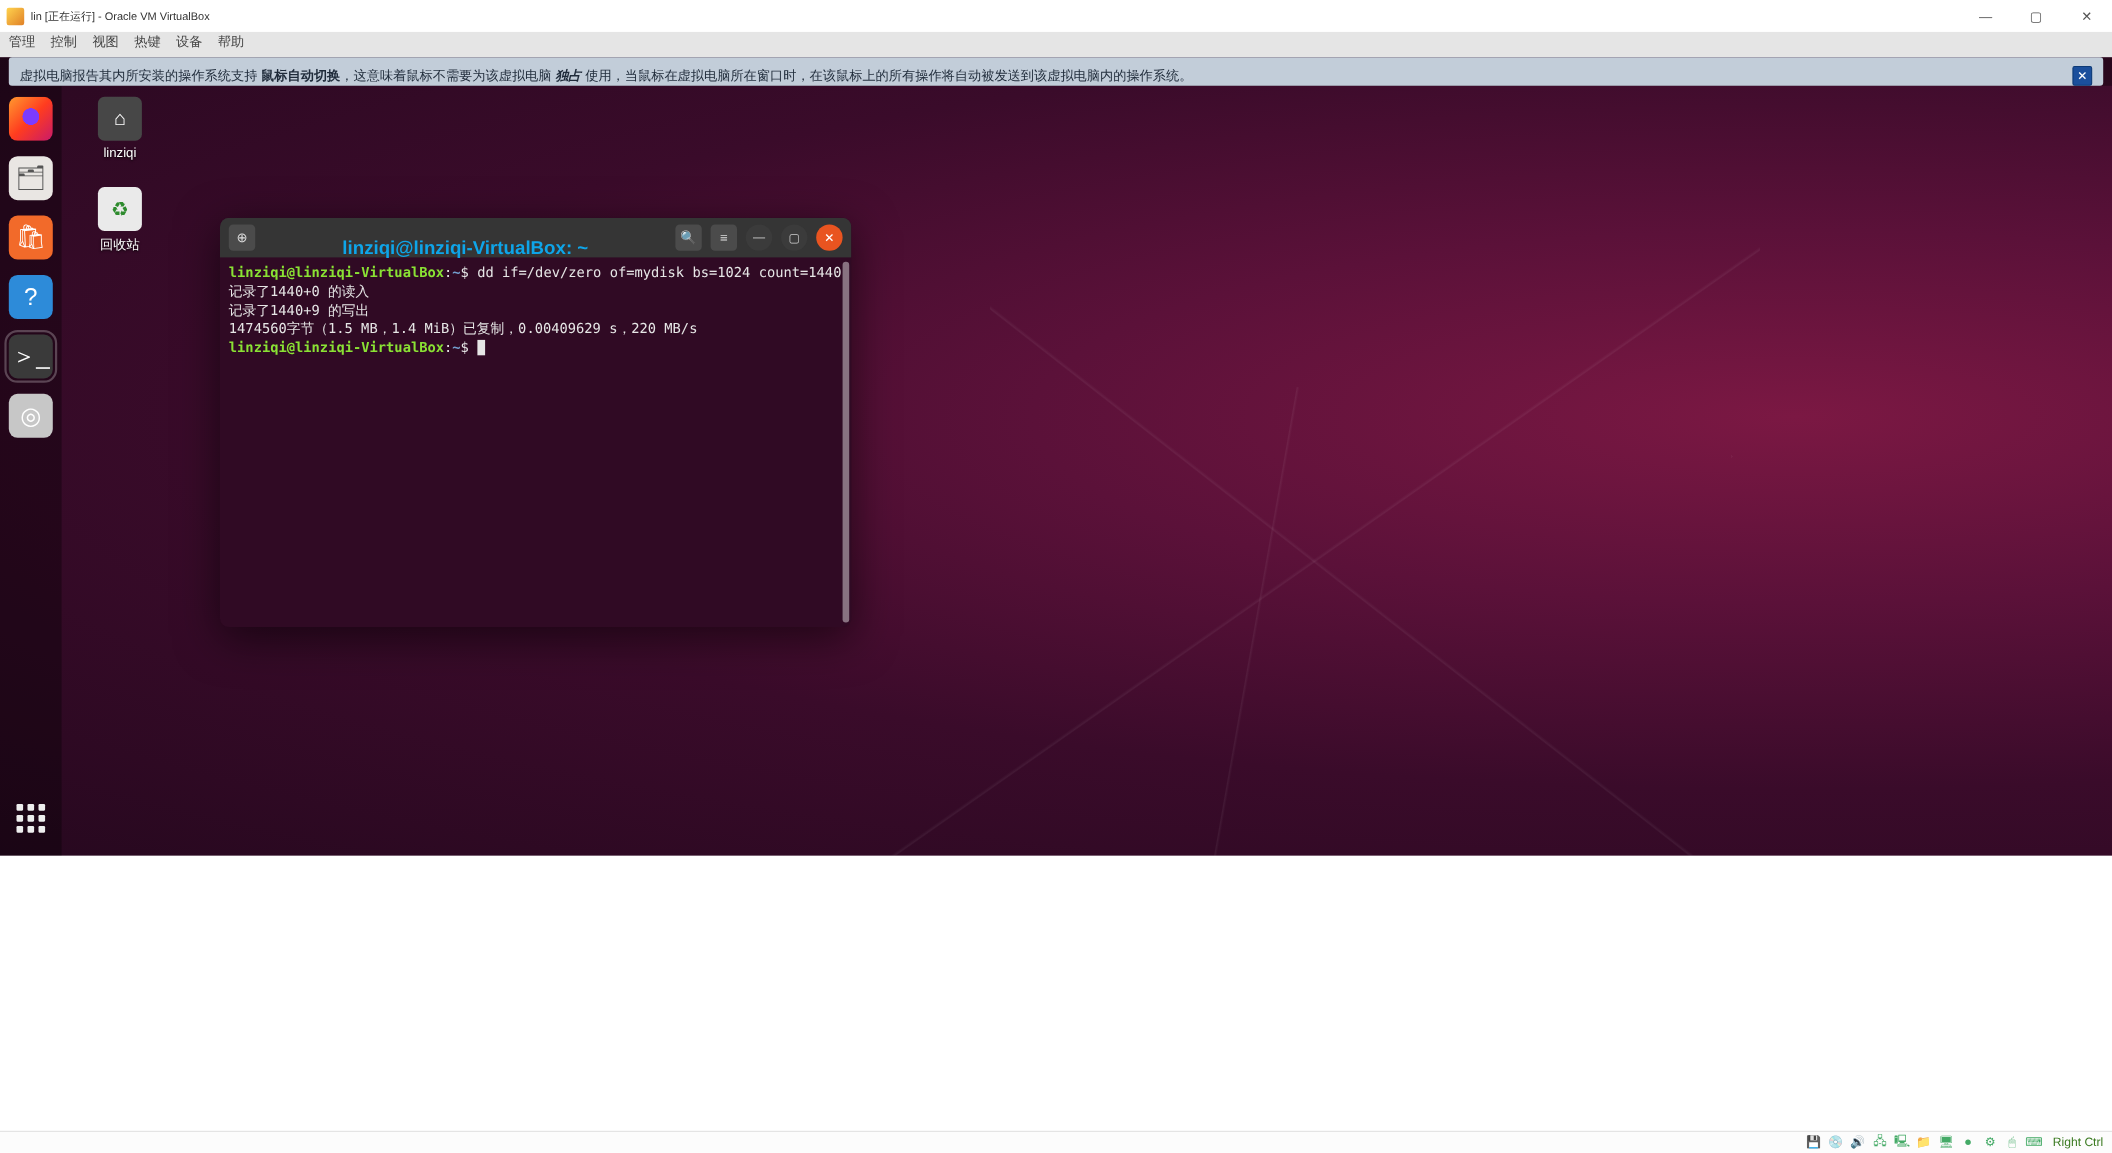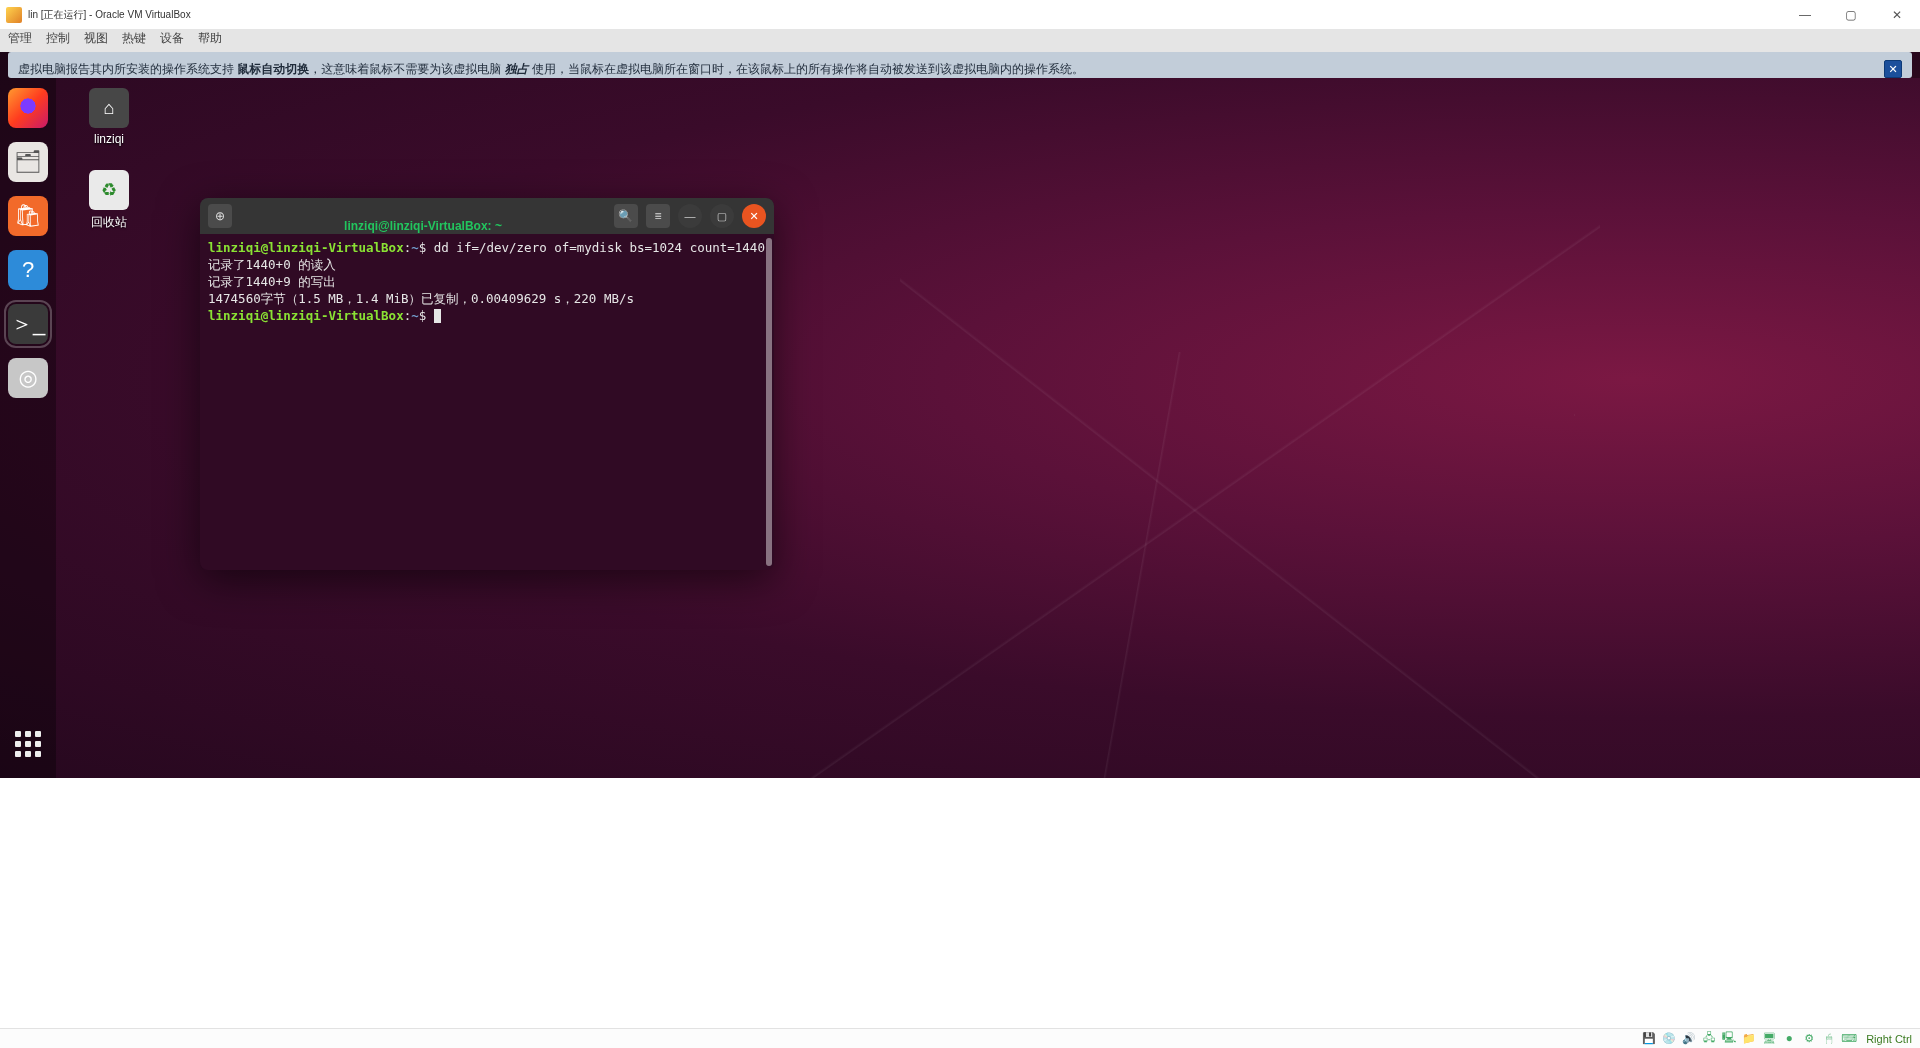--- a/index.html
+++ b/index.html
@@ -164,21 +164,21 @@
     height:36px;
     background:#353535;
     display:flex;align-items:center;
     padding:0 8px;
     gap:8px;
   }
   .term-head .sqbtn {
     width:24px;height:24px;border-radius:4px;background:#4b4b4b;
     display:flex;align-items:center;justify-content:center;color:#ddd;font-size:12px;
   }
-  .term-title { flex:1; text-align:center; color:#22c55e; font-size:12px; font-weight:600;margin-top:20px;}
+  .term-title { flex:1; text-align:center; color:#0ea5e9; font-size:17px; font-weight:600;margin-top:20px;}
   .term-head .wbtn {
     width:24px;height:24px;border-radius:50%;
     display:flex;align-items:center;justify-content:center;color:#ccc;font-size:11px;
   }
   .term-head .wbtn.min{background:#3b3b3b;}
   .term-head .wbtn.max{background:#3b3b3b;}
   .term-head .wbtn.close{background:#e95420;color:#fff;}
   .term-body {
     flex:1;
     padding:6px 8px;

